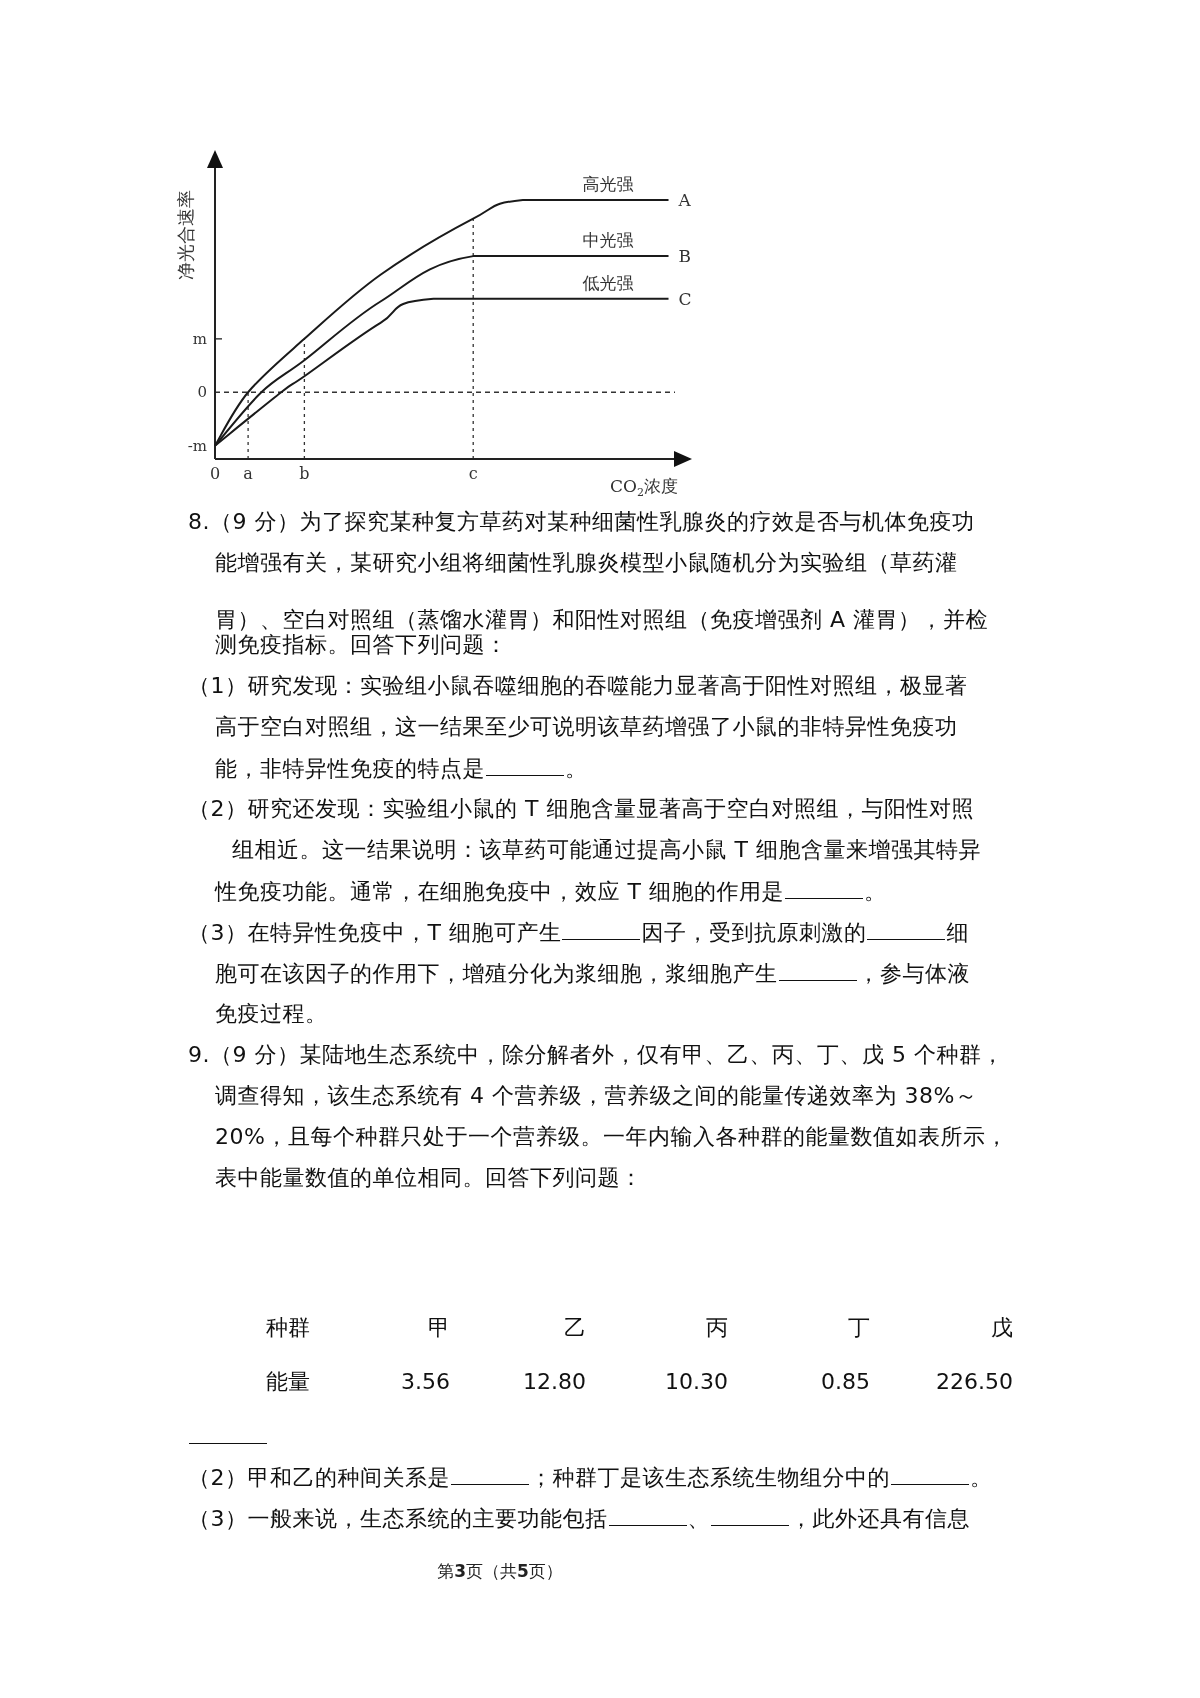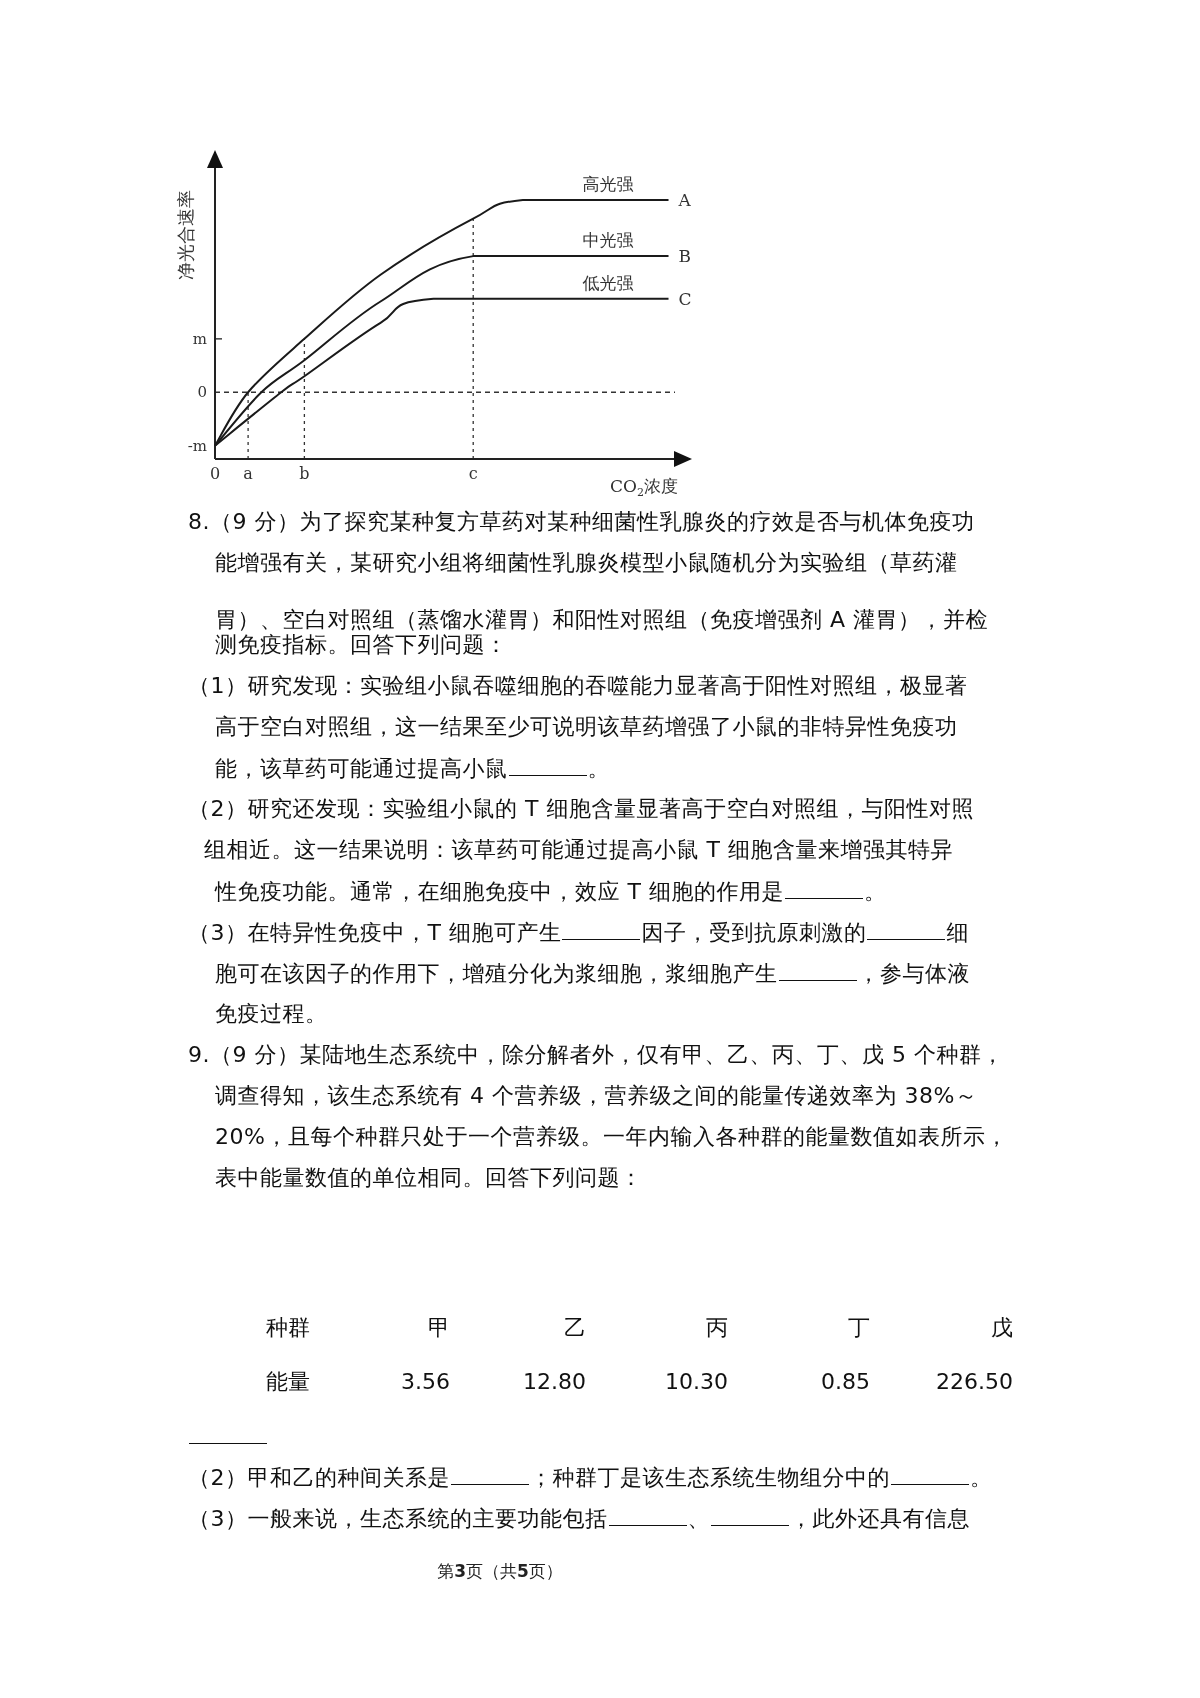--- a/index.html
+++ b/index.html
@@ -69,25 +69,25 @@
 
 <div class="q-block">
   <div class="line" style="left:188px;top:507px">8.（9 分）为了探究某种复方草药对某种细菌性乳腺炎的疗效是否与机体免疫功</div>
   <div class="line" style="left:215px;top:548px">能增强有关，某研究小组将细菌性乳腺炎模型小鼠随机分为实验组（草药灌</div>
   <div class="line" style="left:215px;top:605px">胃）、空白对照组（蒸馏水灌胃）和阳性对照组（免疫增强剂 A 灌胃），并检</div>
   <div class="line" style="left:215px;top:630px">测免疫指标。回答下列问题：</div>
 
   <div class="line" style="left:188px;top:671px">（1）研究发现：实验组小鼠吞噬细胞的吞噬能力显著高于阳性对照组，极显著</div>
   <div class="line" style="left:215px;top:712px">高于空白对照组，这一结果至少可说明该草药增强了小鼠的非特异性免疫功</div>
   <div class="line" style="left:215px;top:753px">
-    <span>能，该草药可能通过提高小鼠</span><span class="blank"></span><span>。</span>
+    <span>能，非特异性免疫的特点是</span><span class="blank"></span><span>。</span>
   </div>
 
   <div class="line" style="left:188px;top:794px">（2）研究还发现：实验组小鼠的 T 细胞含量显著高于空白对照组，与阳性对照</div>
-  <div class="line" style="left:204px;top:835px">组相近。这一结果说明：该草药可能通过提高小鼠 T 细胞含量来增强其特异</div>
+  <div class="line" style="left:232px;top:835px">组相近。这一结果说明：该草药可能通过提高小鼠 T 细胞含量来增强其特异</div>
   <div class="line" style="left:215px;top:876px">
     <span>性免疫功能。通常，在细胞免疫中，效应 T 细胞的作用是</span><span class="blank"></span><span>。</span>
   </div>
 
   <div class="line" style="left:188px;top:917px">
     <span>（3）在特异性免疫中，T 细胞可产生</span><span class="blank"></span><span>因子，受到抗原刺激的</span><span class="blank"></span><span>细</span>
   </div>
   <div class="line" style="left:215px;top:958px">
     <span>胞可在该因子的作用下，增殖分化为浆细胞，浆细胞产生</span><span class="blank"></span><span>，参与体液</span>
   </div>

